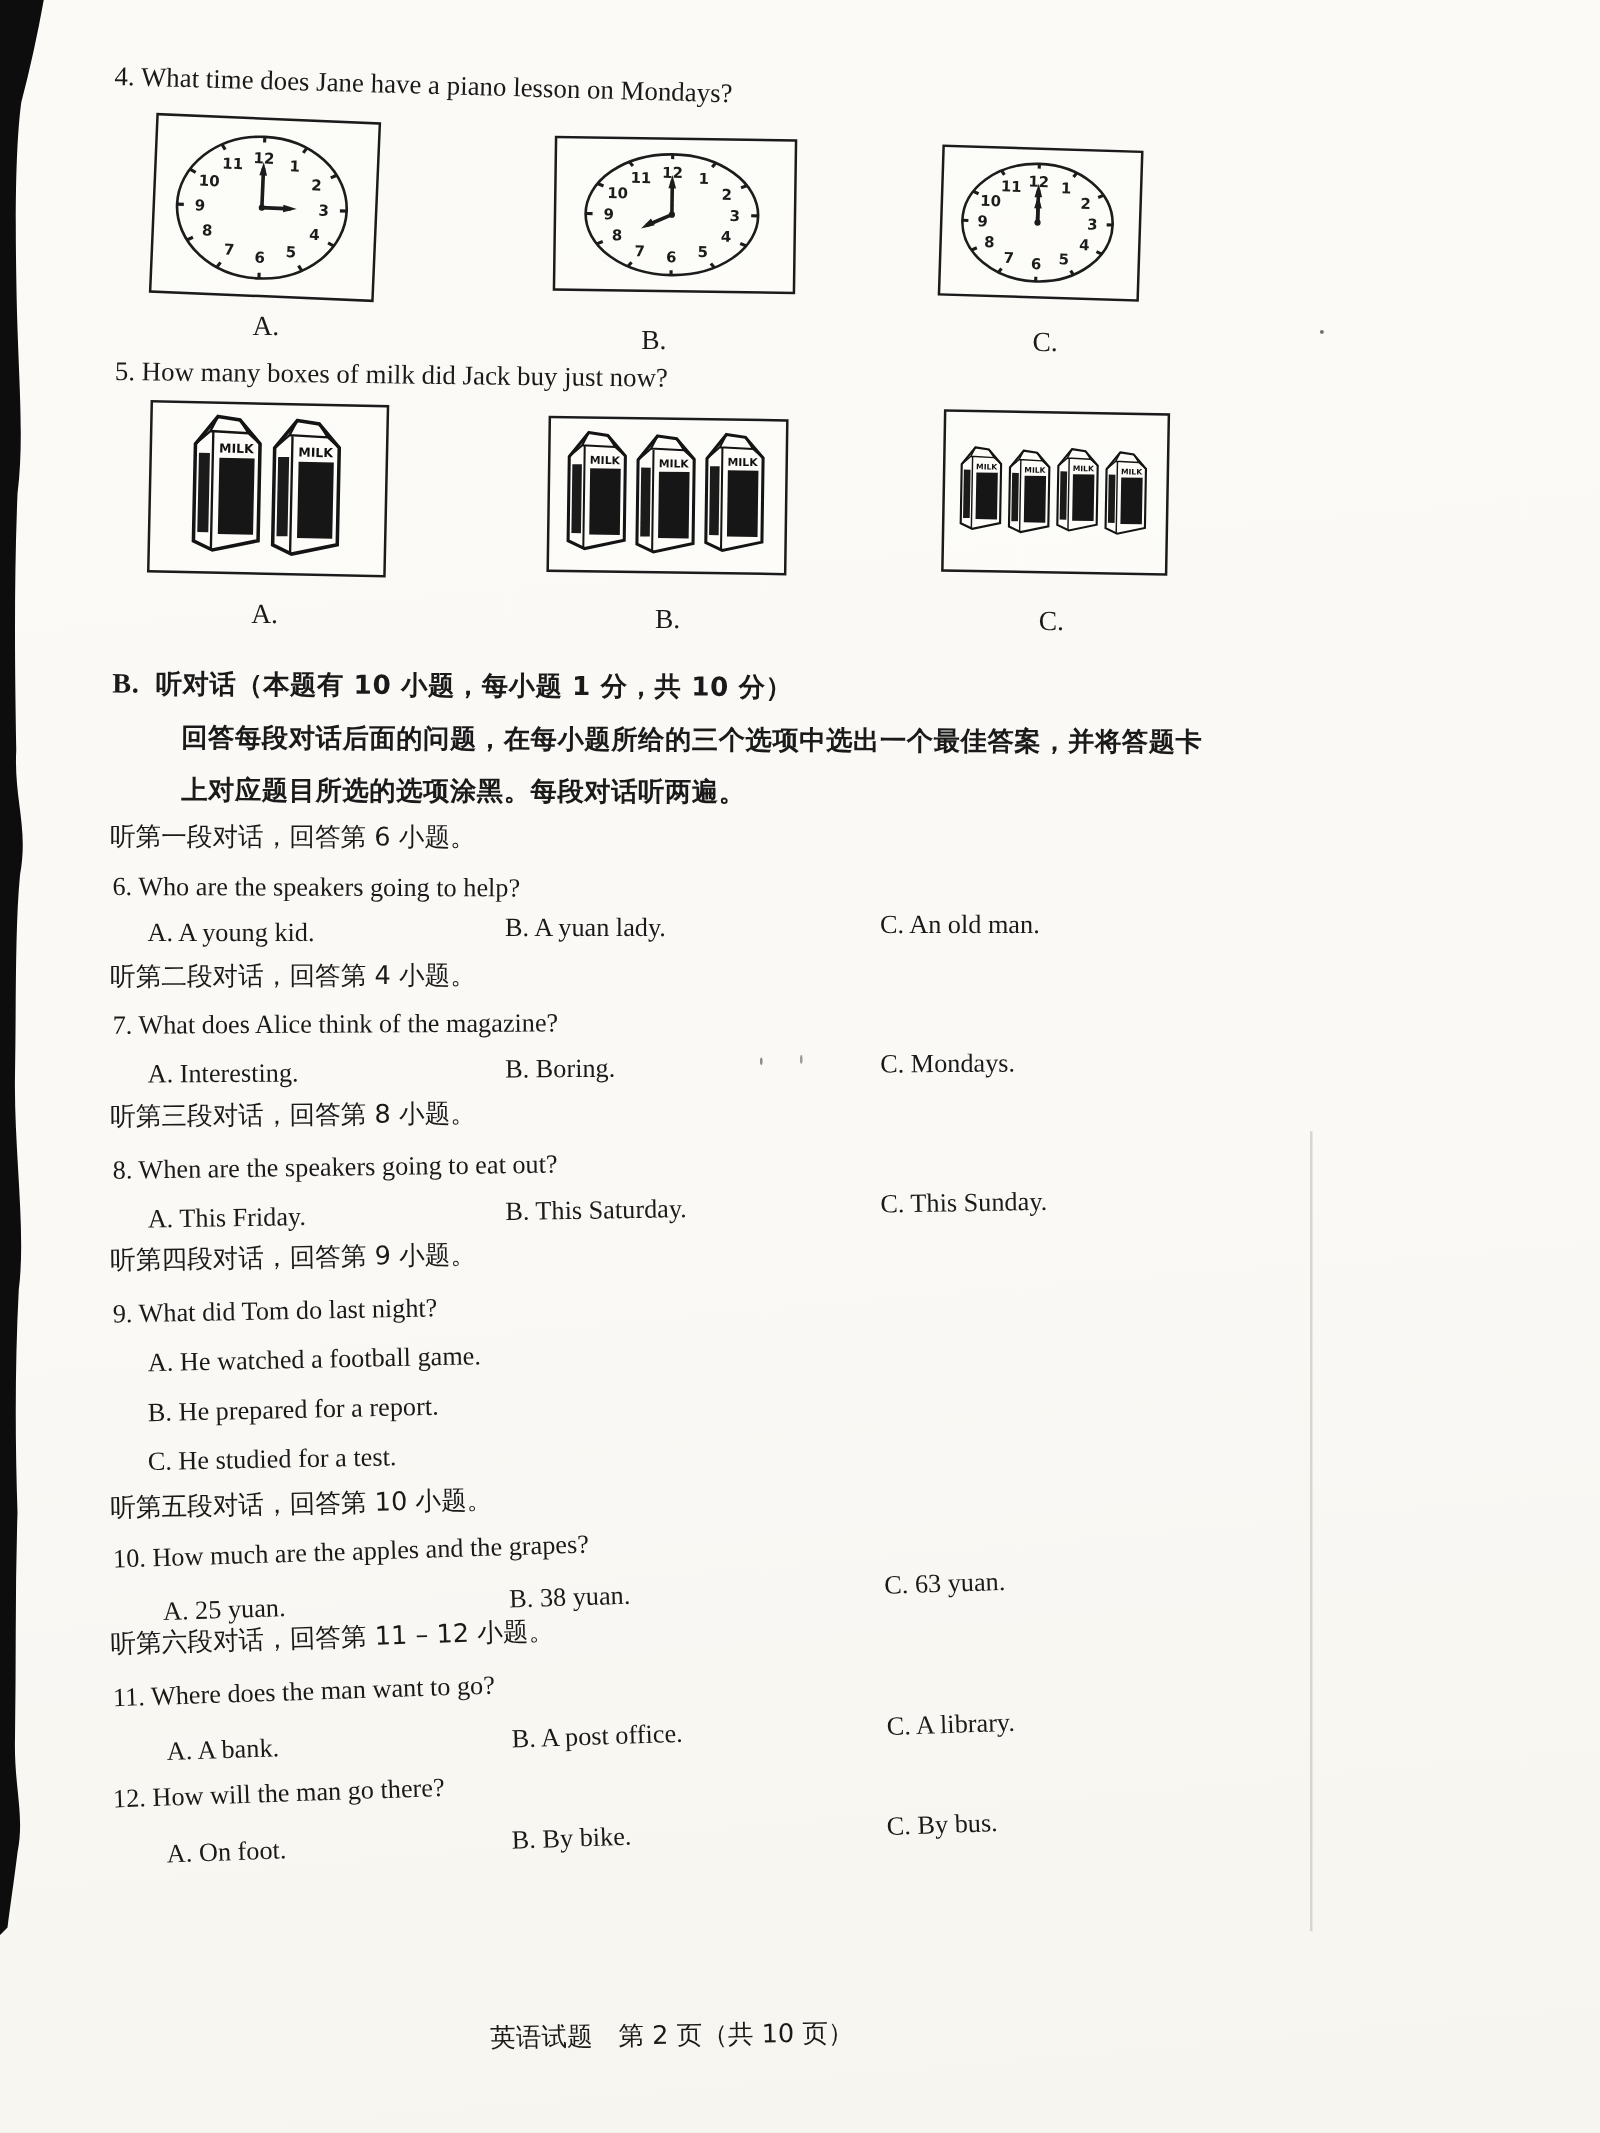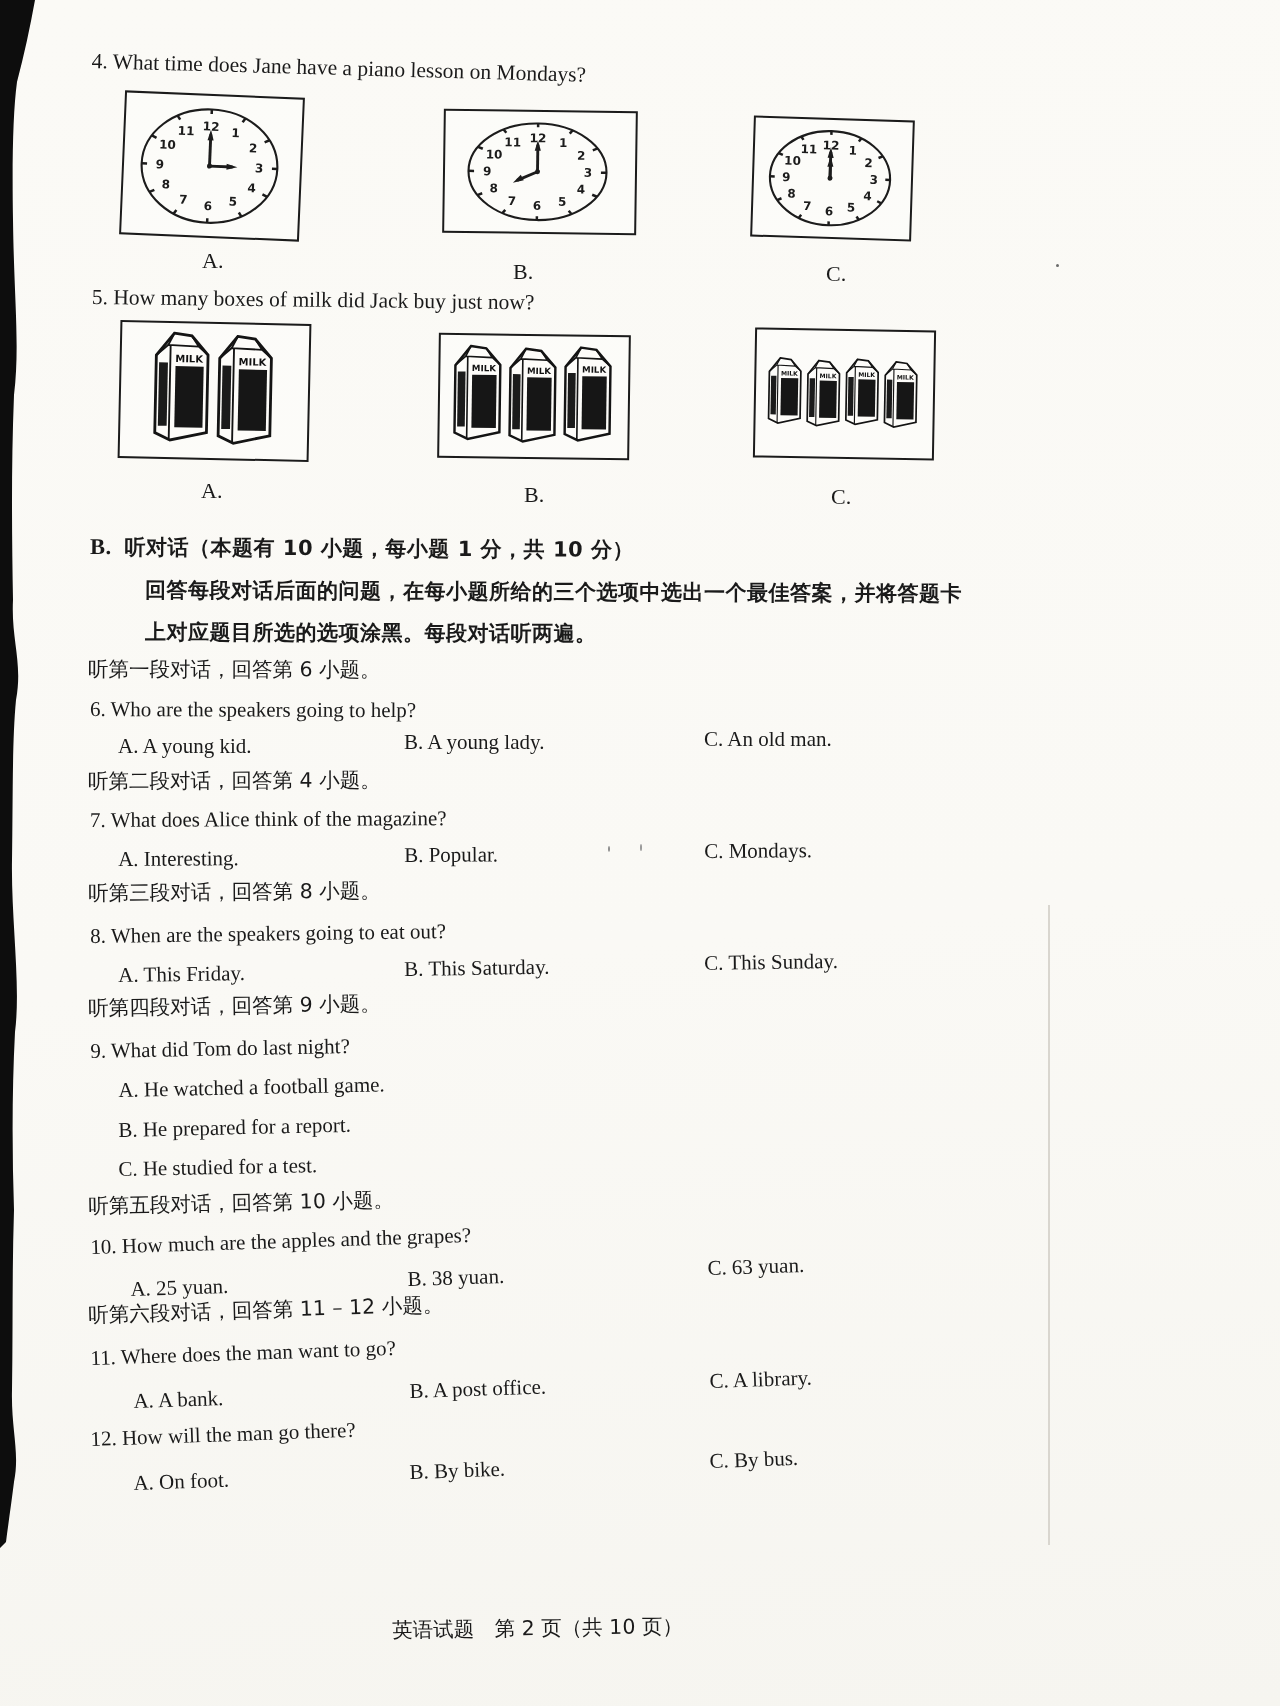--- a/index.html
+++ b/index.html
@@ -290,27 +290,27 @@
 
   <div class="line cnbold" id="bhead">
     <span class="bmark">B.</span><span>听对话（本题有 10 小题，每小题 1 分，共 10 分）</span>
   </div>
   <div class="line cnbold" id="binstr1">回答每段对话后面的问题，在每小题所给的三个选项中选出一个最佳答案，并将答题卡</div>
   <div class="line cnbold" id="binstr2">上对应题目所选的选项涂黑。每段对话听两遍。</div>
 
   <div class="line cn" id="lead6">听第一段对话，回答第 6 小题。</div>
   <div class="line en" id="q6">6. Who are the speakers going to help?</div>
   <div class="line en" id="q6a">A. A young kid.</div>
-  <div class="line en" id="q6b">B. A young lady.</div>
+  <div class="line en" id="q6b">B. A yuan lady.</div>
   <div class="line en" id="q6c">C. An old man.</div>
 
   <div class="line cn" id="lead7">听第二段对话，回答第 4 小题。</div>
   <div class="line en" id="q7">7. What does Alice think of the magazine?</div>
   <div class="line en" id="q7a">A. Interesting.</div>
-  <div class="line en" id="q7b">B. Popular.</div>
+  <div class="line en" id="q7b">B. Boring.</div>
   <div class="line en" id="q7c">C. Mondays.</div>
 
   <div class="line cn" id="lead8">听第三段对话，回答第 8 小题。</div>
   <div class="line en" id="q8">8. When are the speakers going to eat out?</div>
   <div class="line en" id="q8a">A. This Friday.</div>
   <div class="line en" id="q8b">B. This Saturday.</div>
   <div class="line en" id="q8c">C. This Sunday.</div>
 
   <div class="line cn" id="lead9">听第四段对话，回答第 9 小题。</div>
   <div class="line en" id="q9">9. What did Tom do last night?</div>

